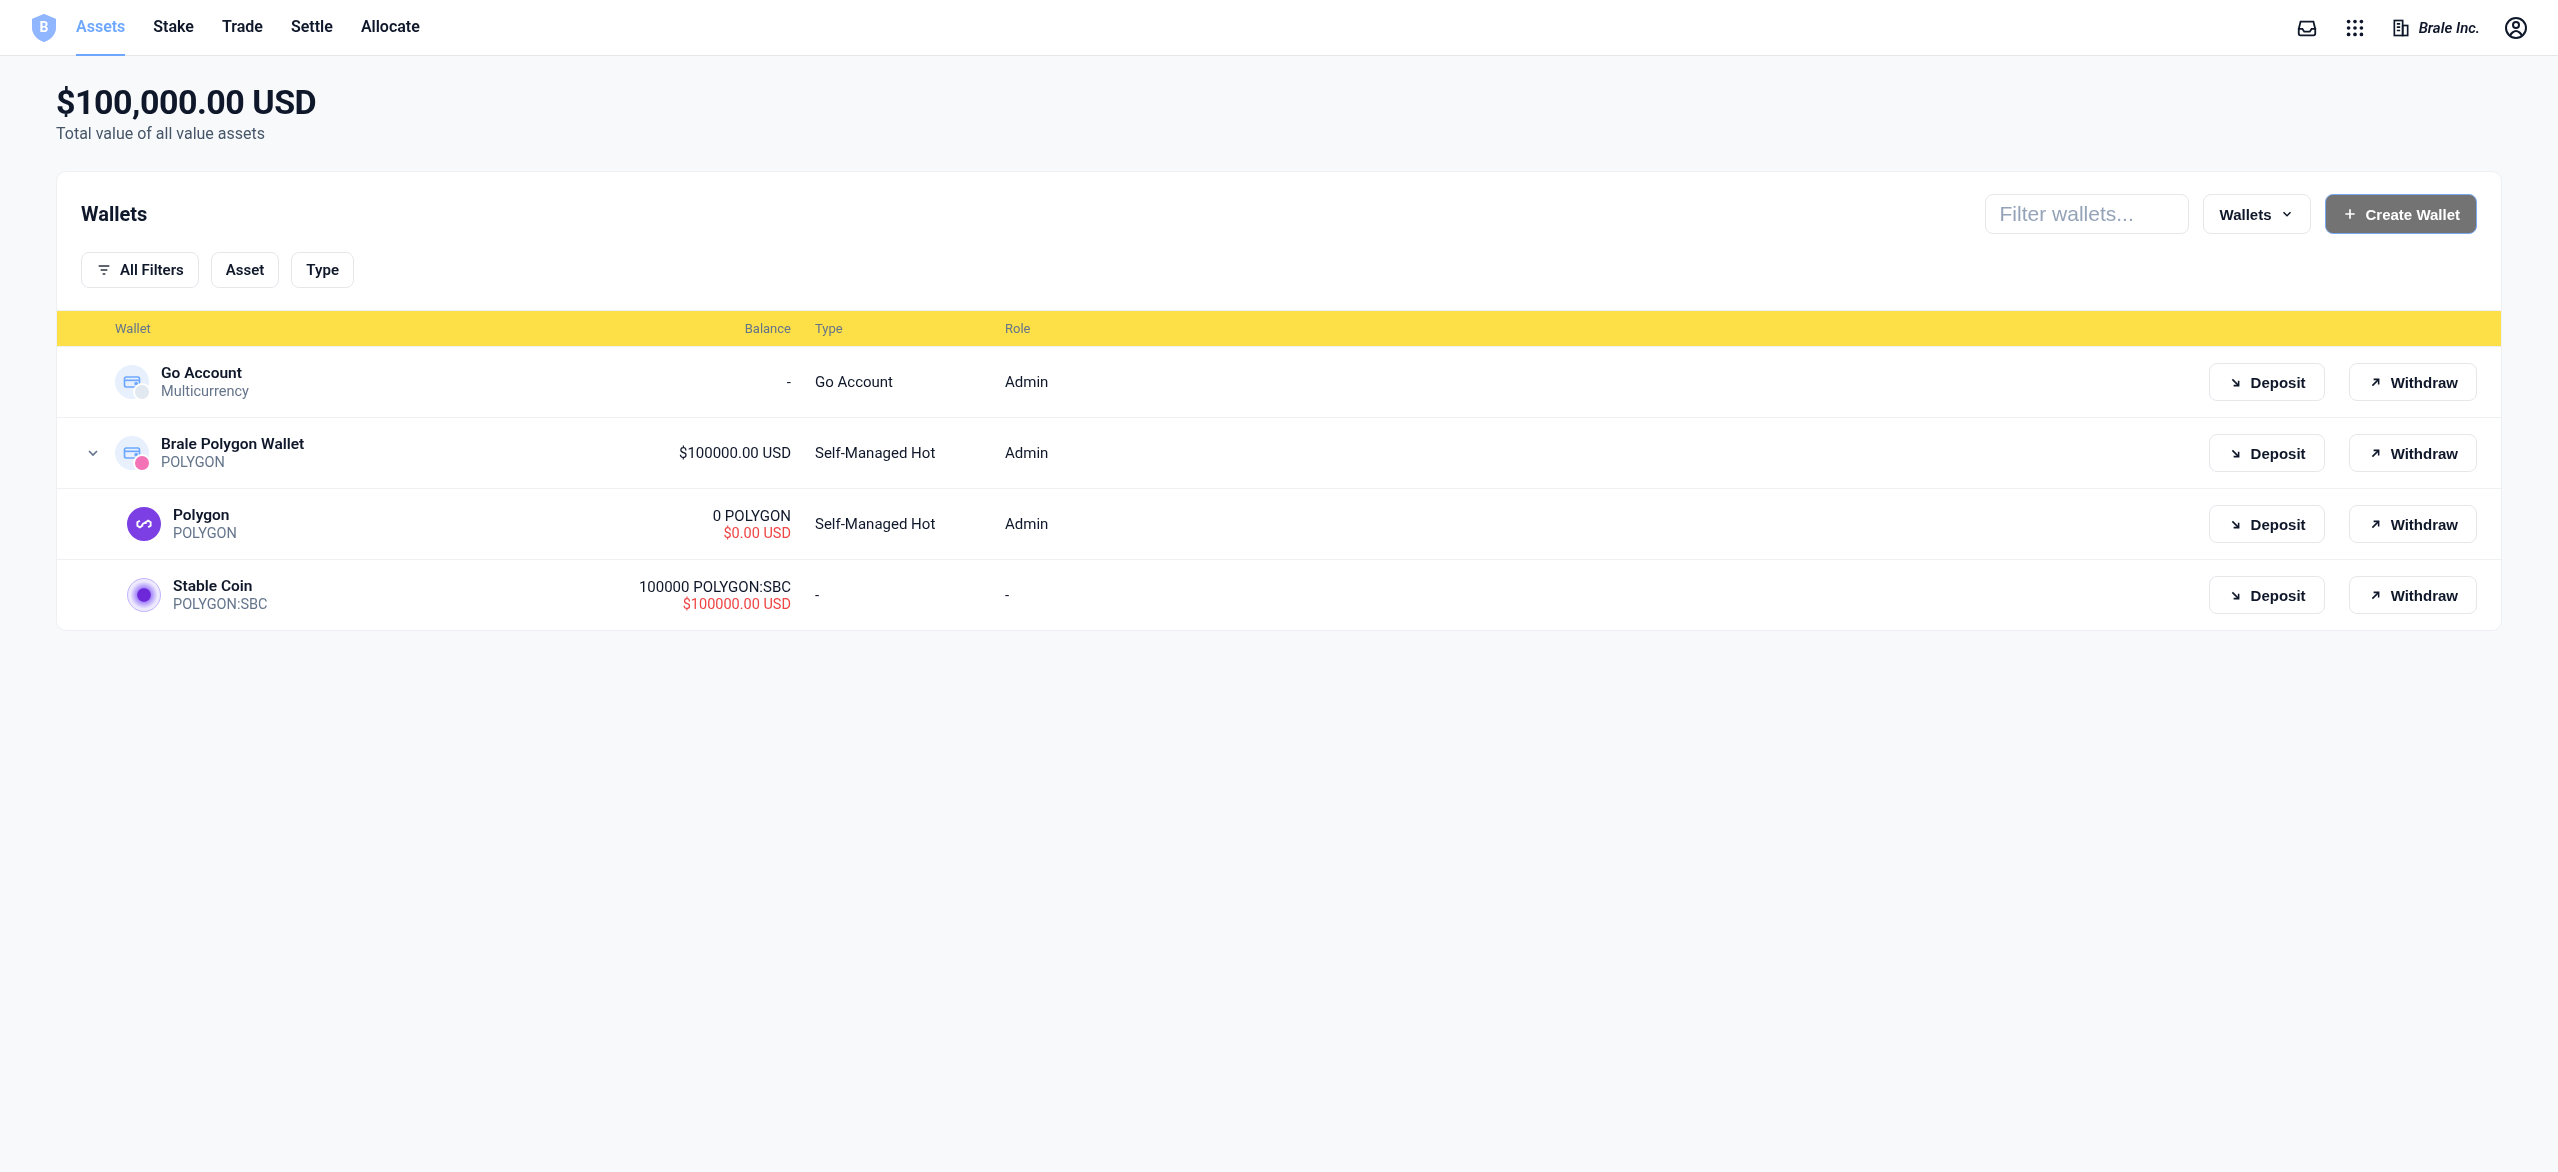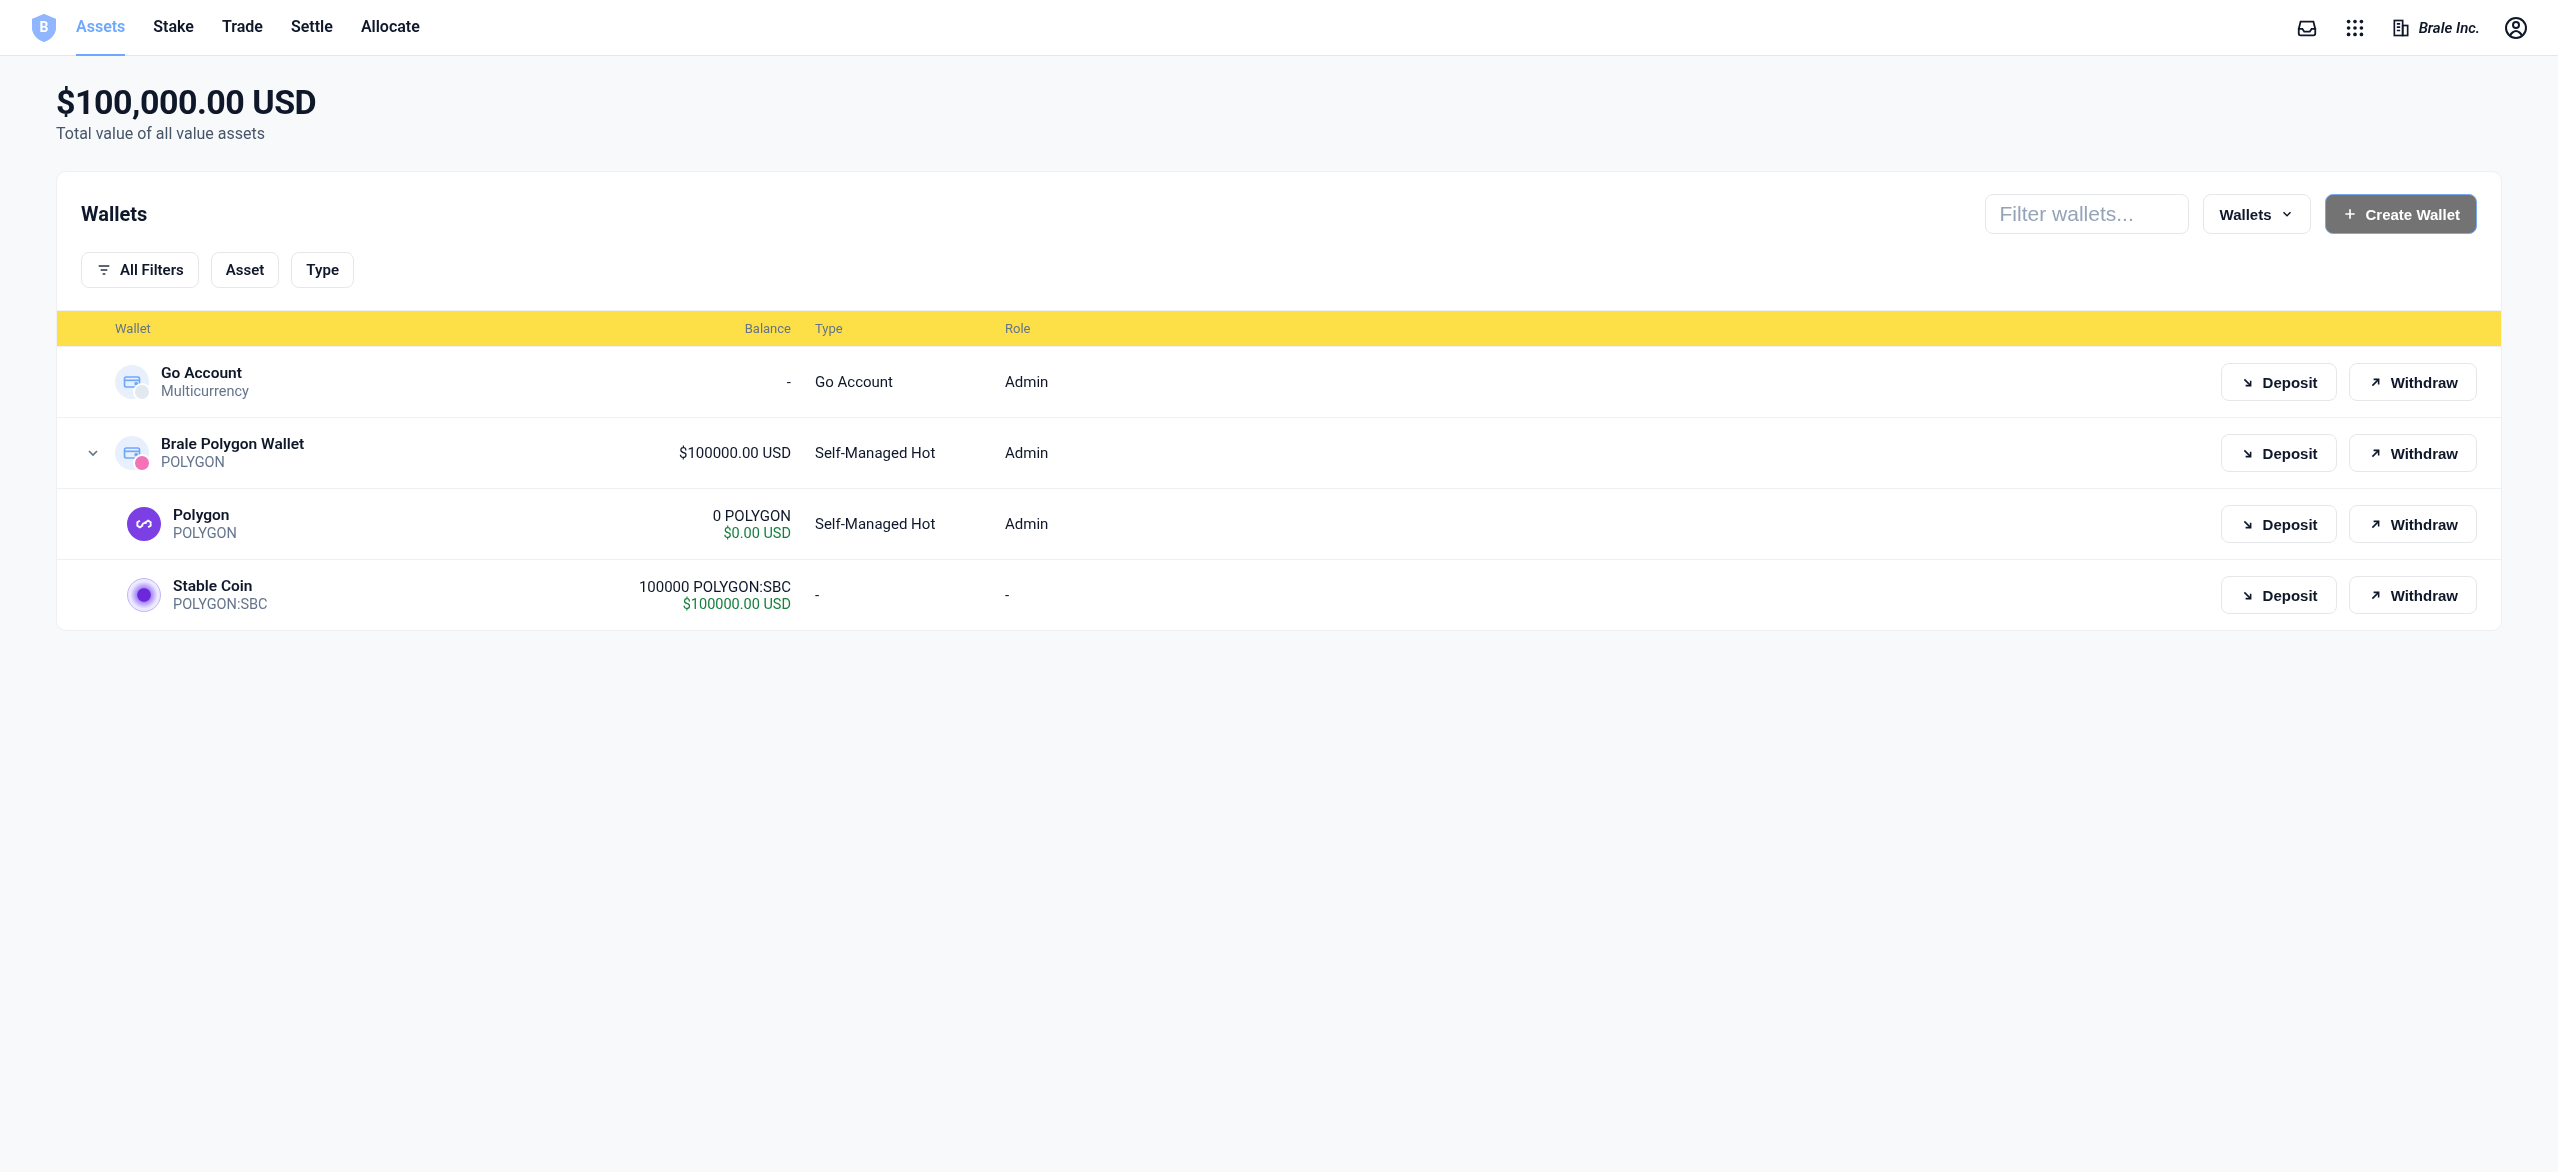--- a/index.html
+++ b/index.html
@@ -43,23 +43,23 @@
 .avatar.light { background:#e8f0fe; color:#6ea8fe; }
 .avatar.poly { background:#7b3fe4; color:#fff; }
 .avatar.sbc { background:radial-gradient(circle,#6d28d9 28%, #a78bfa 32%, #ede9fe 60%); border:1px solid #c4b5fd; position:relative;}
 .avatar.sbc::after{content:""; position:absolute; width:10px; height:10px; background:#6d28d9; border-radius:50%;}
 .avatar-corner { position:relative; }
 .avatar-corner::after{ content:""; position:absolute; right:-2px; bottom:-2px; width:14px; height:14px; border-radius:50%; background:#f472b6; border:2px solid #fff; }
 .avatar-corner.gray::after{ background:#e2e8f0; }
 .wallet-name { font-weight:600; font-size:15.5px; line-height:1.2; }
 .wallet-sub { color:#64748b; font-size:14.5px; line-height:1.2; }
 .balance-cell { text-align:right; padding-right: 24px; font-size:15px; }
-.balance-cell .sub { display:block; color:#15803d; font-size:14.5px;}
+.balance-cell .sub { display:block; color:#ef4444; font-size:14.5px;}
 .type-cell, .role-cell { font-size:15px; color:#0f172a; }
-.actions-cell { display:flex; gap:12px; justify-content:flex-end; }
+.actions-cell { display:flex; gap:24px; justify-content:flex-end; }
 .btn-sm { height:38px; padding:0 18px; }
 .indent { margin-left: 12px; }
 svg { display:block; }
 </style>
 </head>
 <body>
 
 <div class="topbar">
   <div class="brand">
     <svg width="26" height="28" viewBox="0 0 24 28" fill="currentColor">

